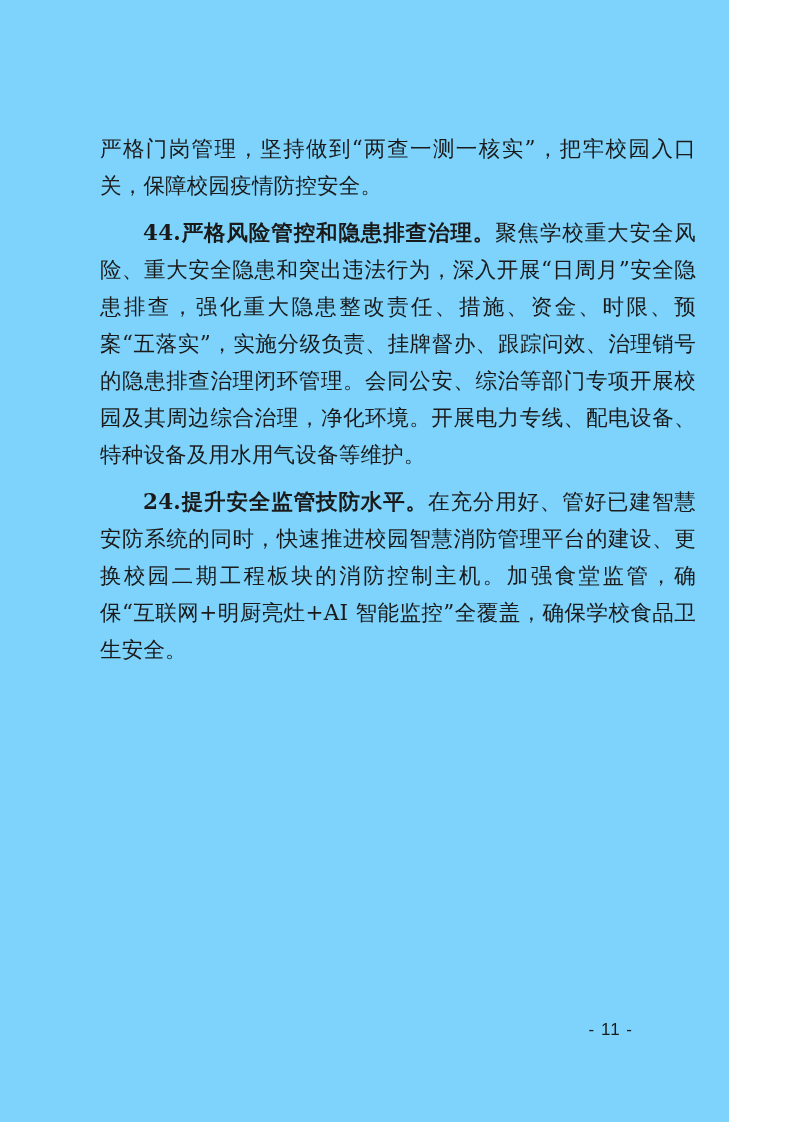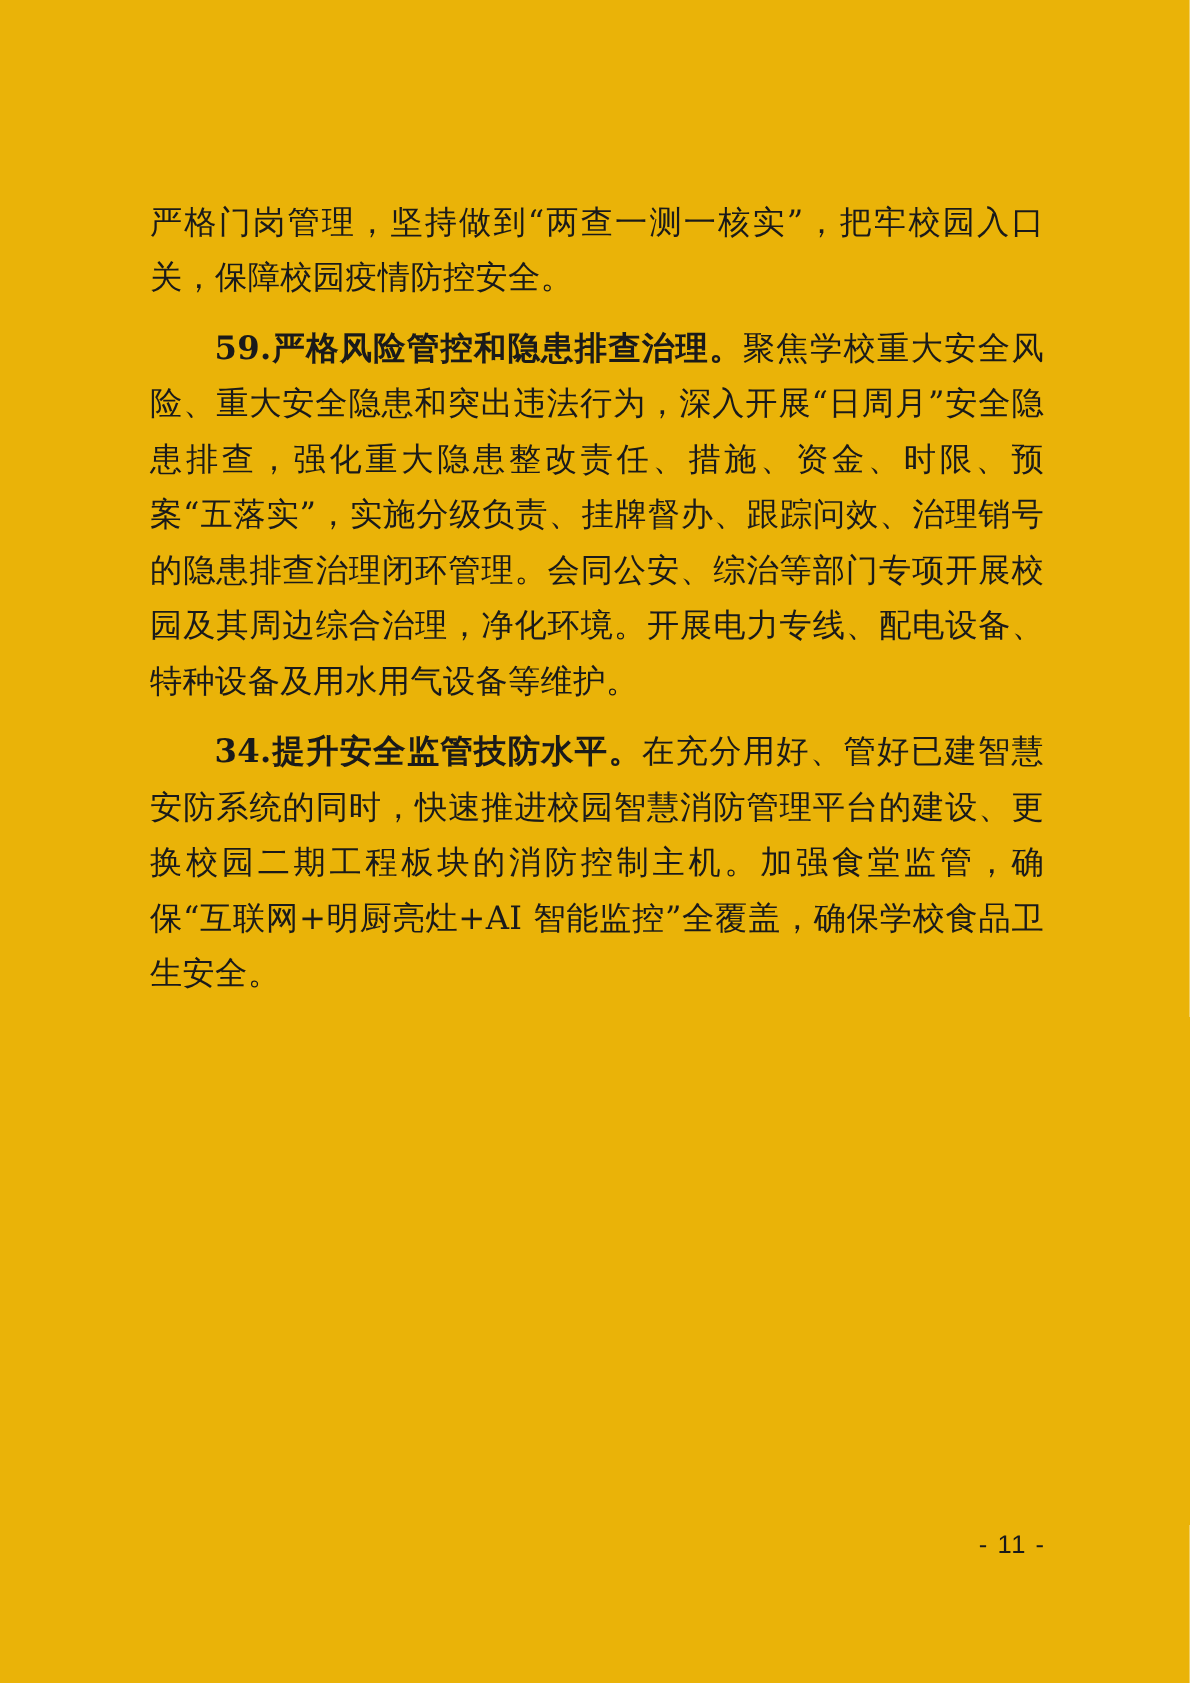--- a/index.html
+++ b/index.html
@@ -12,23 +12,23 @@
     height: 1122px;
     position: relative;
     font-family: "DejaVu Serif", "Liberation Serif", serif;
     color: #1a1a1a;
     overflow: hidden;
   }
   .page {
     position: absolute;
     left: 0;
     top: 0;
-    width: 793px;
+    width: 729px;
     height: 1122px;
-    background: #eab308;
+    background: #7dd3fc;
   }
   .content {
     position: absolute;
     left: 100px;
     top: 130px;
     width: 596px;
   }
   .para {
     font-size: 21.5px;
     line-height: 37px;
@@ -60,23 +60,23 @@
 <body>
 
 <div class="page">
   <div class="content">
 
     <p class="para">
       <span>严格门岗管理，坚持做到“两查一测一核实”，把牢校园入口关，保障校园疫情防控安全。</span>
     </p>
 
     <p class="para indent">
-      <span class="lead">59.严格风险管控和隐患排查治理。</span><span>聚焦学校重大安全风险、重大安全隐患和突出违法行为，深入开展“日周月”安全隐患排查，强化重大隐患整改责任、措施、资金、时限、预案“五落实”，实施分级负责、挂牌督办、跟踪问效、治理销号的隐患排查治理闭环管理。会同公安、综治等部门专项开展校园及其周边综合治理，净化环境。开展电力专线、配电设备、特种设备及用水用气设备等维护。</span>
+      <span class="lead">44.严格风险管控和隐患排查治理。</span><span>聚焦学校重大安全风险、重大安全隐患和突出违法行为，深入开展“日周月”安全隐患排查，强化重大隐患整改责任、措施、资金、时限、预案“五落实”，实施分级负责、挂牌督办、跟踪问效、治理销号的隐患排查治理闭环管理。会同公安、综治等部门专项开展校园及其周边综合治理，净化环境。开展电力专线、配电设备、特种设备及用水用气设备等维护。</span>
     </p>
 
     <p class="para indent">
-      <span class="lead">34.提升安全监管技防水平。</span><span>在充分用好、管好已建智慧安防系统的同时，快速推进校园智慧消防管理平台的建设、更换校园二期工程板块的消防控制主机。加强食堂监管，确保“互联网+明厨亮灶+AI 智能监控”全覆盖，确保学校食品卫生安全。</span>
+      <span class="lead">24.提升安全监管技防水平。</span><span>在充分用好、管好已建智慧安防系统的同时，快速推进校园智慧消防管理平台的建设、更换校园二期工程板块的消防控制主机。加强食堂监管，确保“互联网+明厨亮灶+AI 智能监控”全覆盖，确保学校食品卫生安全。</span>
     </p>
 
   </div>
 
   <div class="page-number">- 11 -</div>
 </div>
 
 </body></html>

